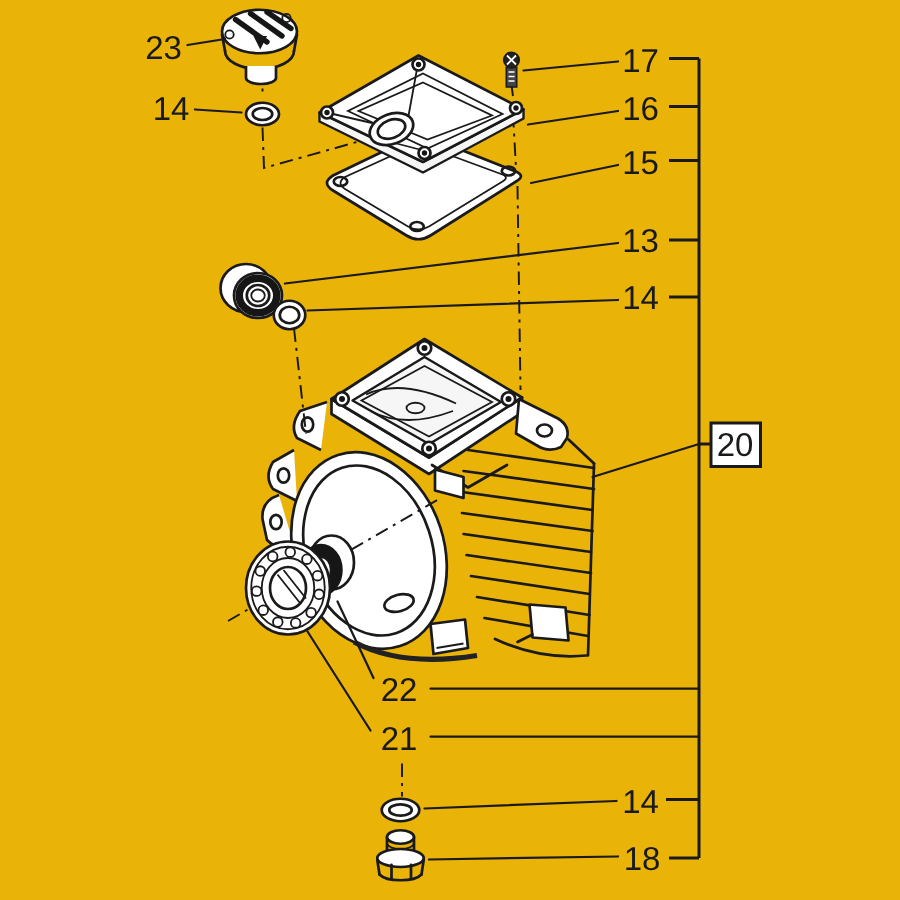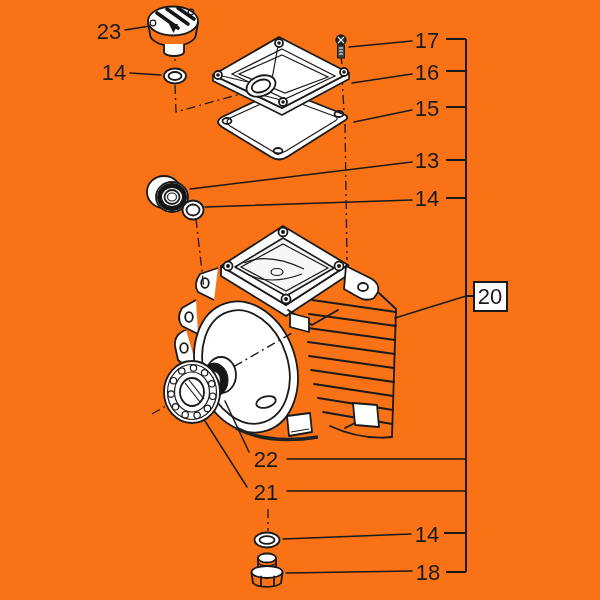--- a/index.html
+++ b/index.html
@@ -1,16 +1,16 @@
 <!DOCTYPE html>
 <html><head>
 <meta charset="utf-8">
 <style>
   html,body { margin:0; padding:0; background:#ffffff; }
-  .stage { position:relative; width:600px; height:600px; background:#f97316; overflow:hidden; }
+  .stage { position:relative; width:600px; height:600px; background:#eab308; overflow:hidden; }
   svg { display:block; }
   .pl  { stroke:#1a1a1a; stroke-width:1.8; fill:none; stroke-linejoin:round; stroke-linecap:round; }
   .pf  { stroke:#1a1a1a; stroke-width:1.8; fill:#ffffff; stroke-linejoin:round; }
   .pfl { stroke:#1a1a1a; stroke-width:1.6; fill:#f6f6f6; stroke-linejoin:round; }
   .thin{ stroke:#1a1a1a; stroke-width:1.2; fill:none; }
   .cl  { stroke:#1a1a1a; stroke-width:1.3; fill:none; stroke-dasharray:9 4 2 4; }
   .ld  { stroke:#1a1a1a; stroke-width:1.5; fill:none; stroke-linecap:round; }
   .col { stroke:#1a1a1a; stroke-width:2; fill:none; }
   .dk  { fill:#161616; stroke:none; }
   .callout-text { font-family:"Liberation Sans", sans-serif; font-size:22px; fill:#1a1a1a; text-anchor:middle; }

